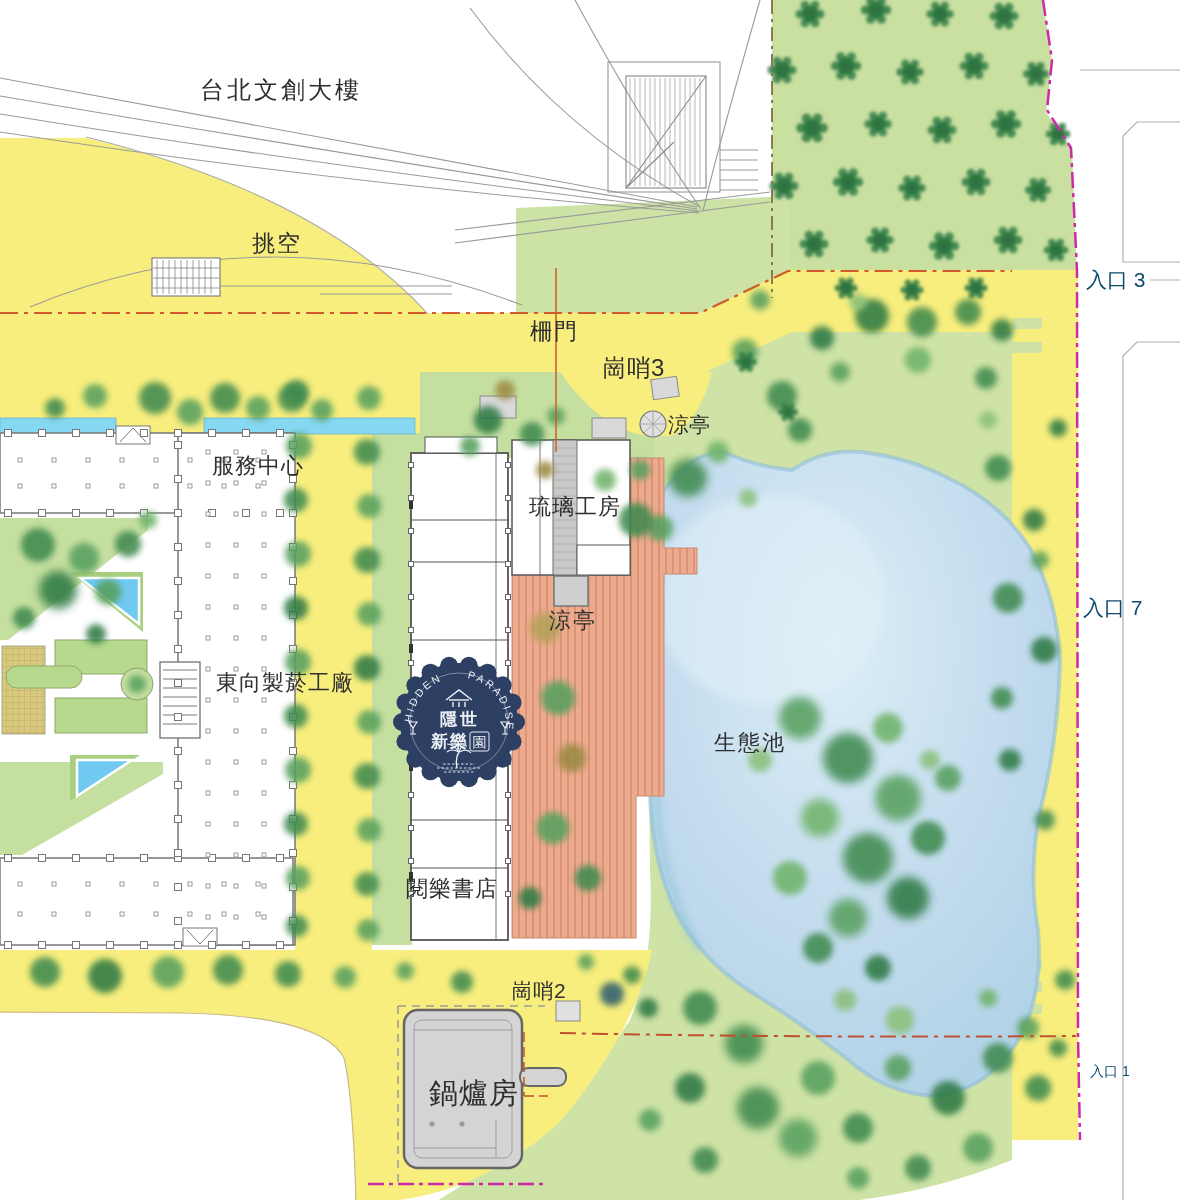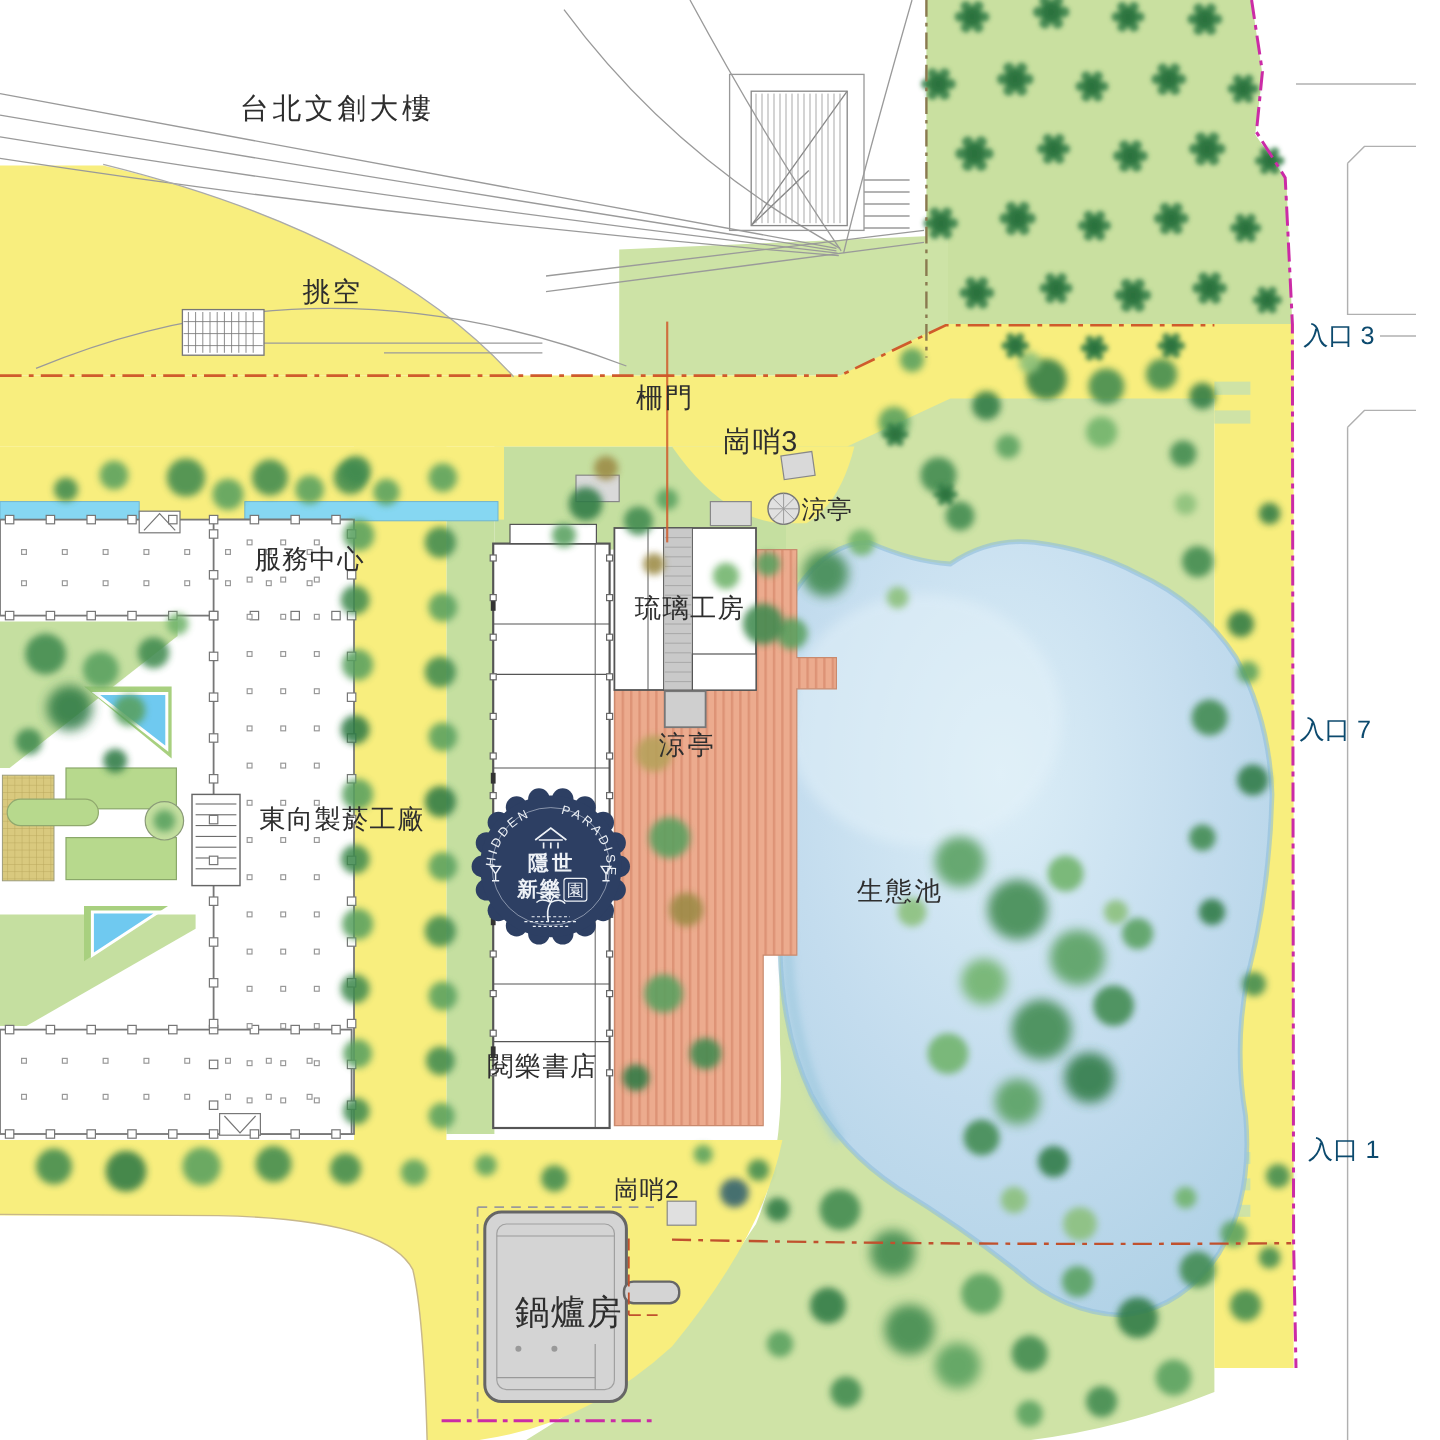--- a/index.html
+++ b/index.html
@@ -619,21 +619,21 @@
 <div class="lbl" style="left:212px;top:451px;font-size:22px;letter-spacing:1px">服務中心</div>
 <div class="lbl" style="left:529px;top:492px;font-size:22px;letter-spacing:1px">琉璃工房</div>
 <div class="lbl" style="left:549px;top:606px;font-size:22px;letter-spacing:2px">涼亭</div>
 <div class="lbl" style="left:216px;top:668px;font-size:22px;letter-spacing:1px">東向製菸工廠</div>
 <div class="lbl" style="left:714px;top:728px;font-size:22px;letter-spacing:2px">生態池</div>
 <div class="lbl" style="left:406px;top:874px;font-size:22px;letter-spacing:1px">閱樂書店</div>
 <div class="lbl" style="left:512px;top:977px;font-size:21px">崗哨2</div>
 <div class="lbl" style="left:429px;top:1074px;font-size:29px;letter-spacing:1px">鍋爐房</div>
 <div class="lbl ent" style="left:1086px;top:266px;font-size:21px">入口 3</div>
 <div class="lbl ent" style="left:1083px;top:594px;font-size:21px">入口 7</div>
-<div class="lbl ent" style="left:1090px;top:944px;font-size:21px">入口 1</div>
+<div class="lbl ent" style="left:1090px;top:1063px;font-size:14px">入口 1</div>
 
 <div id="logo">
 <svg width="140" height="140" viewBox="-70 -70 140 140">
   <g id="scallops" fill="#2d3f63">
           <circle cx="57" cy="0" r="9"></circle>
           <circle cx="53.56247938479678" cy="19.495148169563116" r="9"></circle>
           <circle cx="43.66453325778175" cy="36.63889375213274" r="9"></circle>
           <circle cx="28.500000000000007" cy="49.363448015713" r="9"></circle>
           <circle cx="9.897946127015034" cy="56.134041921695854" r="9"></circle>
           <circle cx="-9.897946127015027" cy="56.134041921695854" r="9"></circle>

